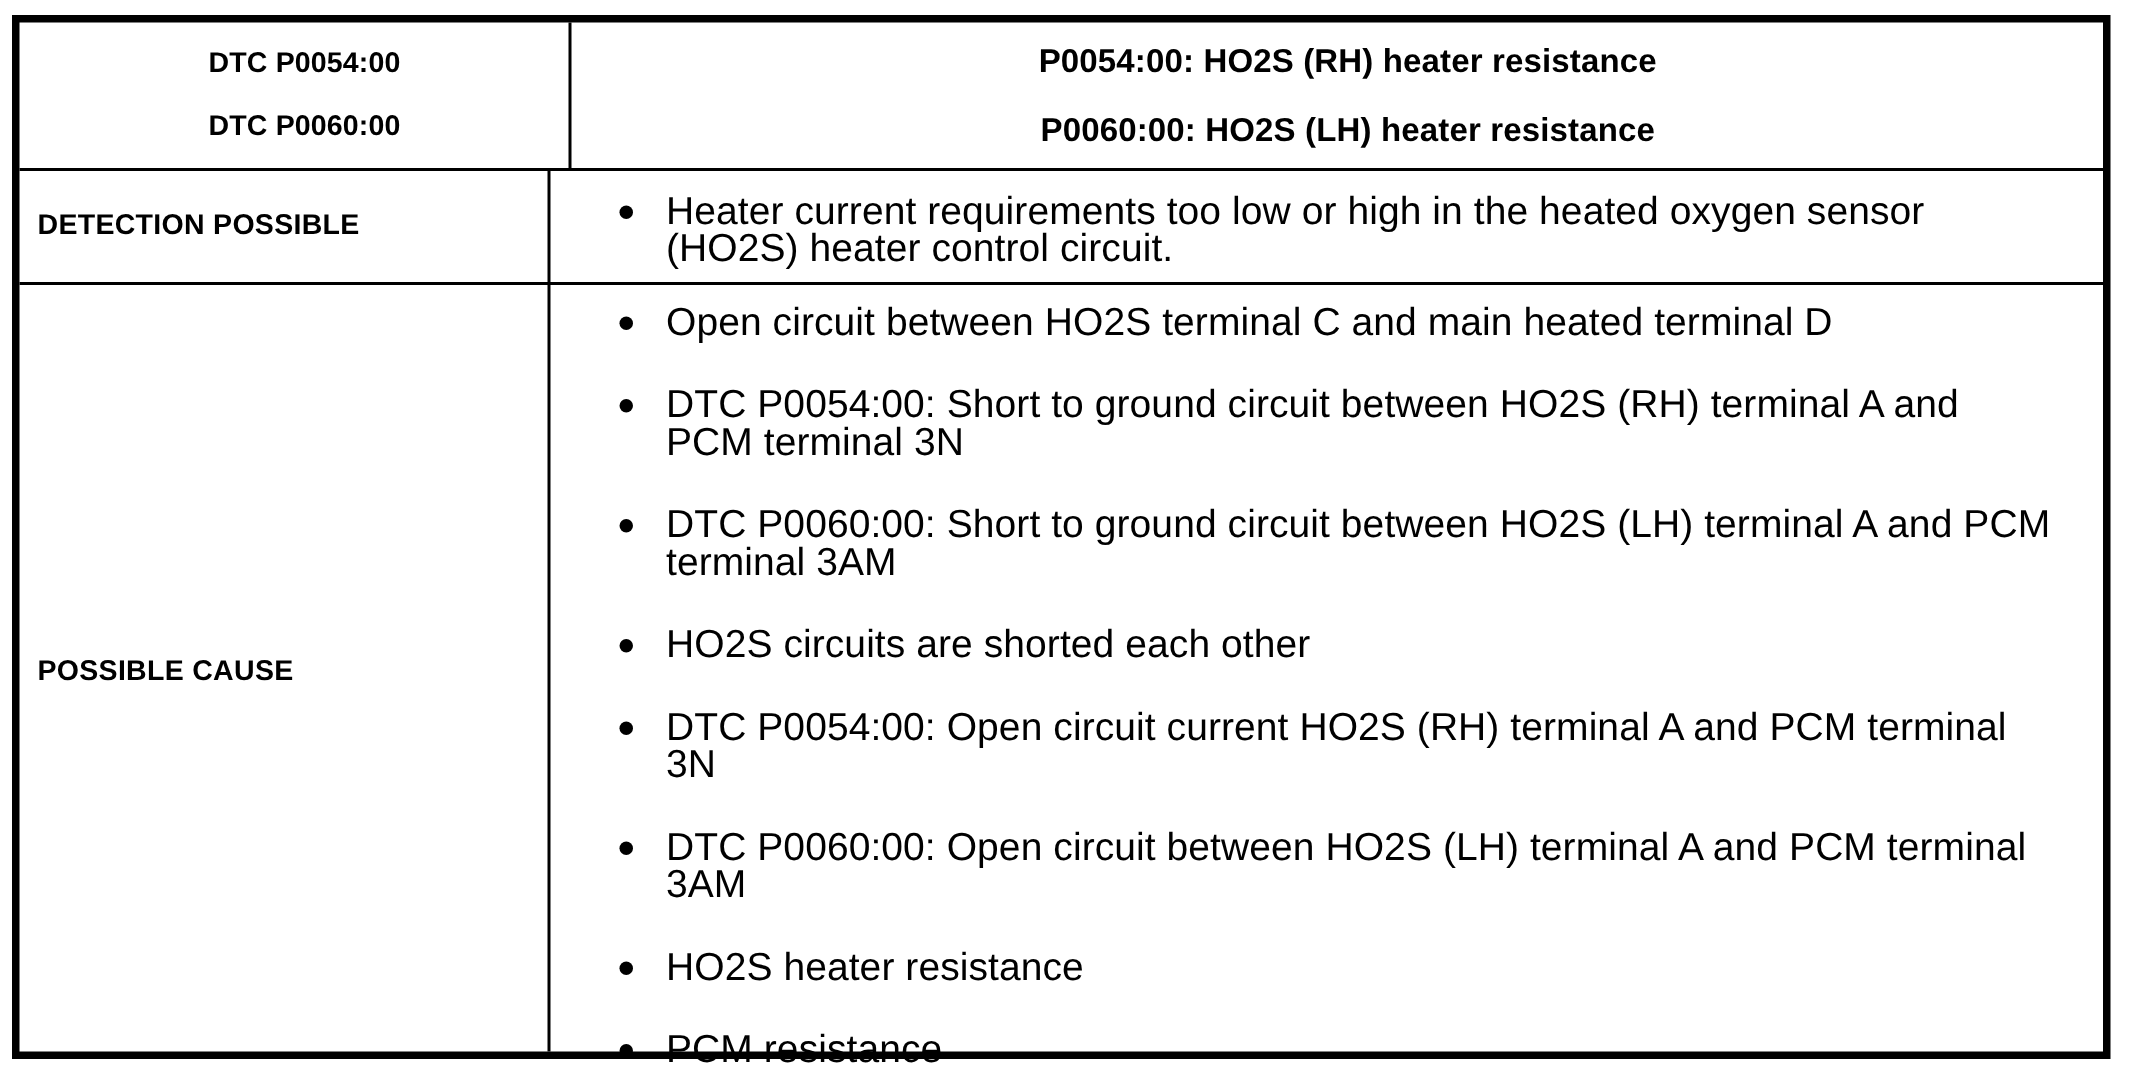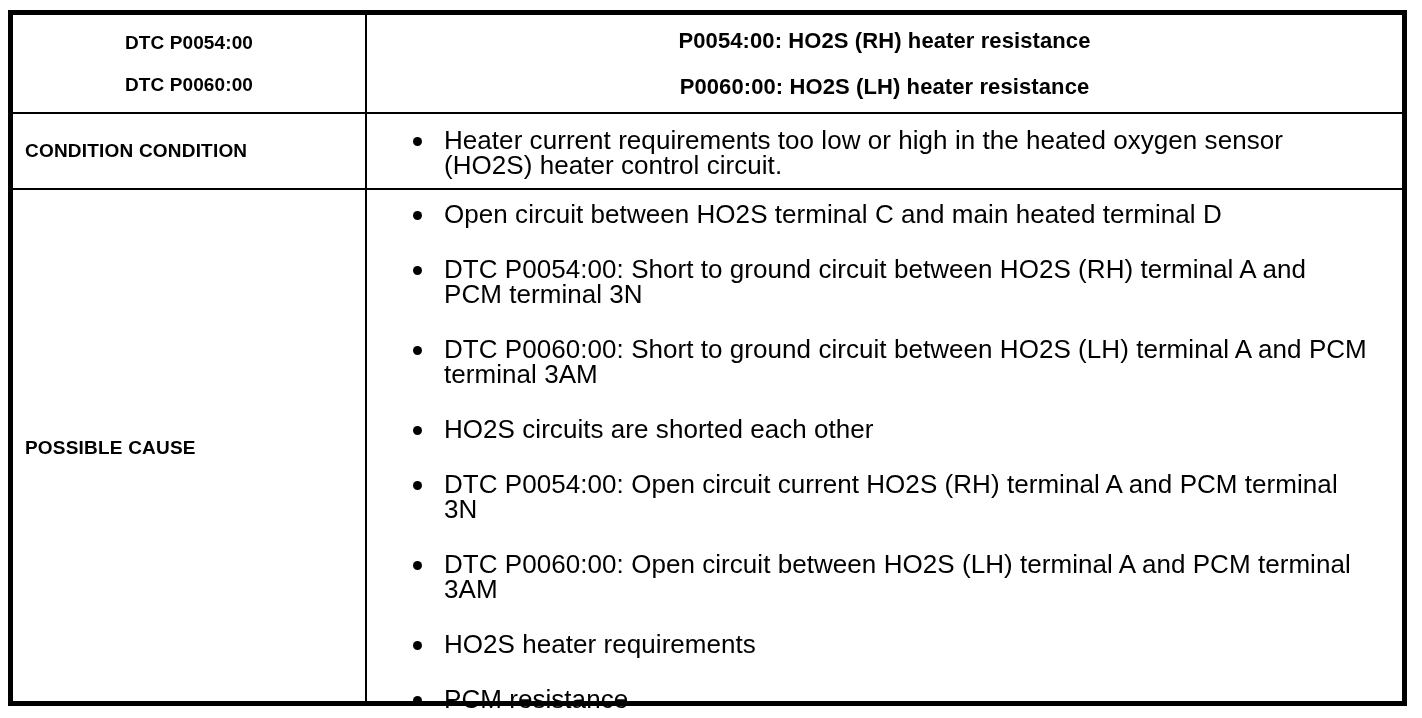--- a/index.html
+++ b/index.html
@@ -34,21 +34,21 @@
     border: 5px solid #000000;
     border-collapse: collapse;
     background: #ffffff;
   }
 
   .row {
     display: flex;
     width: 100%;
     box-sizing: border-box;
   }
-  .row-dtc        { height: 97px; }
+  .row-dtc        { height: 97px; margin-left: 14px; }
   .row-detection  { height: 76px;  border-top: 2px solid #000; }
   .row-cause      { height: 513px; border-top: 2px solid #000; }
 
   .col-label {
     width: 354px;
     flex: 0 0 354px;
     box-sizing: border-box;
     border-right: 2px solid #000000;
     position: relative;
   }
@@ -163,21 +163,21 @@
           <div class="dtc-title">P0054:00: HO2S (RH) heater resistance</div>
           <div class="dtc-title">P0060:00: HO2S (LH) heater resistance</div>
         </div>
       </div>
 
     </div>
 
     <div class="row row-detection">
 
       <div class="col-label">
-        <div class="section-label label-detection">CONDITION CONDITION</div>
+        <div class="section-label label-detection">DETECTION POSSIBLE</div>
       </div>
 
       <div class="col-content">
         <ul class="bullets bullets-detection">
           <li class="bullet-item">
             <span class="bullet-dot"></span>
             <span class="bullet-text">Heater current requirements too low or high in the heated oxygen sensor (HO2S) heater control circuit.</span>
           </li>
         </ul>
       </div>
@@ -218,21 +218,21 @@
             <span class="bullet-text">DTC P0054:00: Open circuit current HO2S (RH) terminal A and PCM terminal 3N</span>
           </li>
 
           <li class="bullet-item">
             <span class="bullet-dot"></span>
             <span class="bullet-text">DTC P0060:00: Open circuit between HO2S (LH) terminal A and PCM terminal 3AM</span>
           </li>
 
           <li class="bullet-item">
             <span class="bullet-dot"></span>
-            <span class="bullet-text">HO2S heater requirements</span>
+            <span class="bullet-text">HO2S heater resistance</span>
           </li>
 
           <li class="bullet-item">
             <span class="bullet-dot"></span>
             <span class="bullet-text">PCM resistance</span>
           </li>
 
         </ul>
       </div>
 

